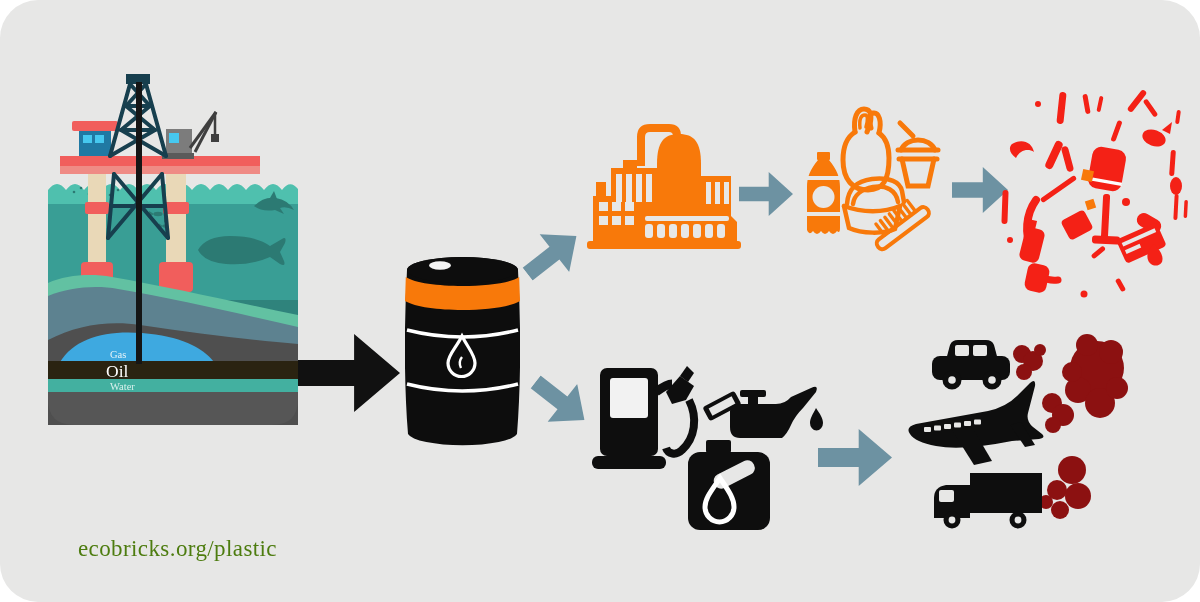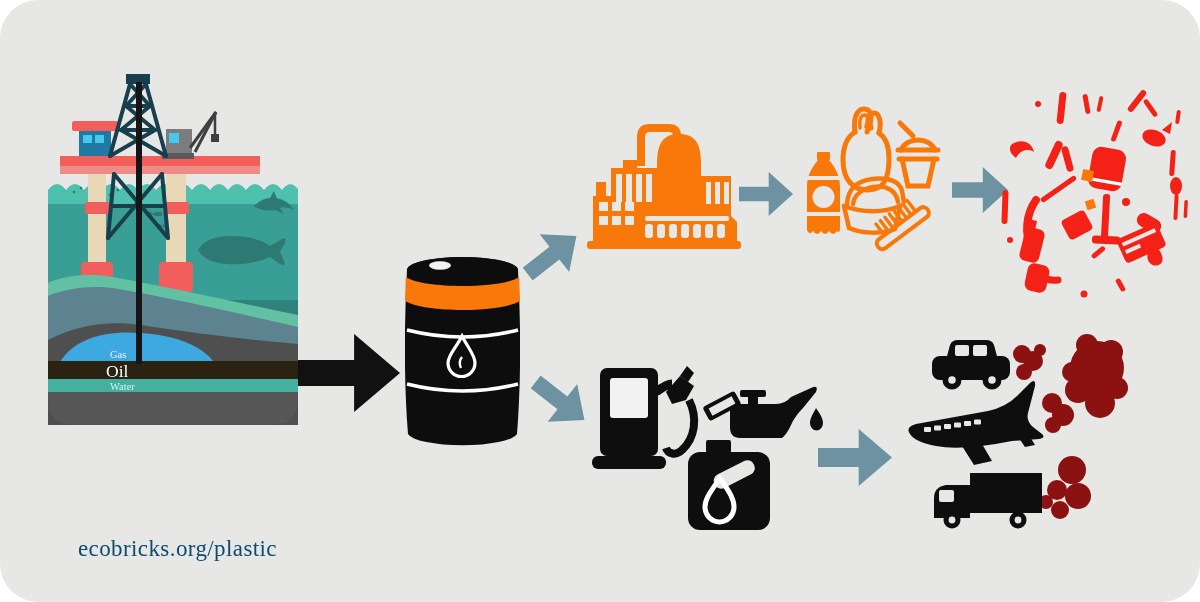--- a/index.html
+++ b/index.html
@@ -1,20 +1,20 @@
 <!DOCTYPE html>
 <html><head>
 <meta charset="utf-8">
 <style>
   html,body{margin:0;padding:0;background:#fff;}
   .canvas{position:relative;width:1200px;height:602px;background:#e7e7e6;border-radius:38px;overflow:hidden;
           font-family:Liberation Serif, serif;}
   .abs{position:absolute;}
   svg{display:block;}
-  .footer{position:absolute;left:78px;top:536px;font-size:23px;letter-spacing:.4px;color:#0c4a6e;}
+  .footer{position:absolute;left:78px;top:536px;font-size:23px;letter-spacing:.4px;color:#4d7c0f;}
   .arrow-blue{color:#6d92a2;}
   .arrow-black{color:#111111;}
 </style>
 </head>
 <body>
 
 <div class="canvas">
 
   <svg class="abs" style="left:48px;top:68px" width="250" height="357" viewBox="0 0 250 357">
 

